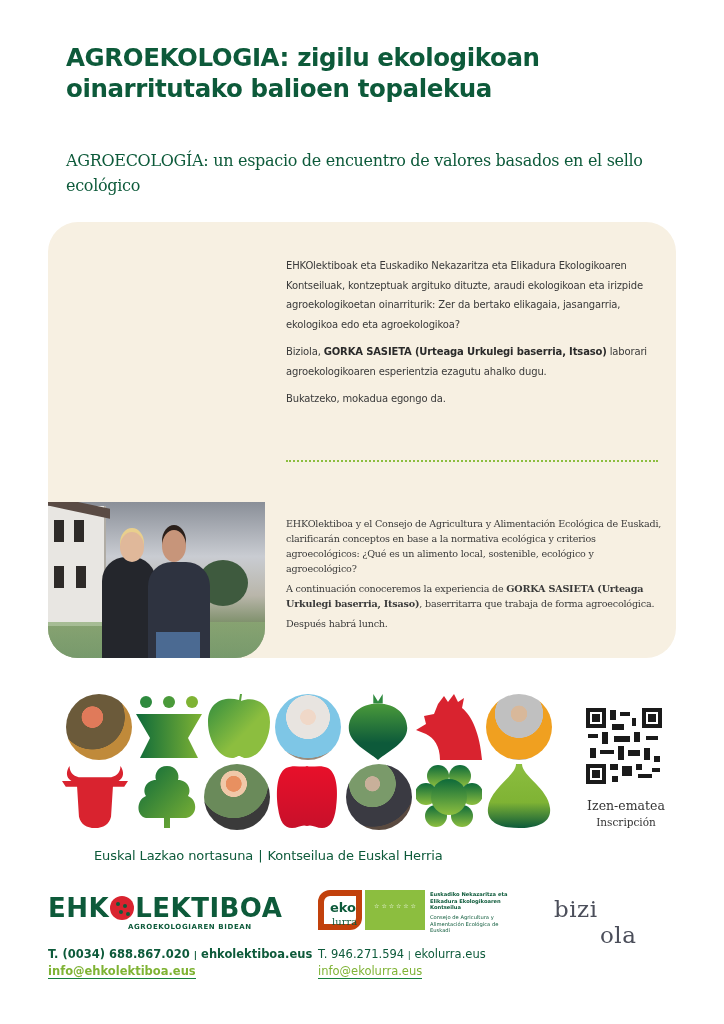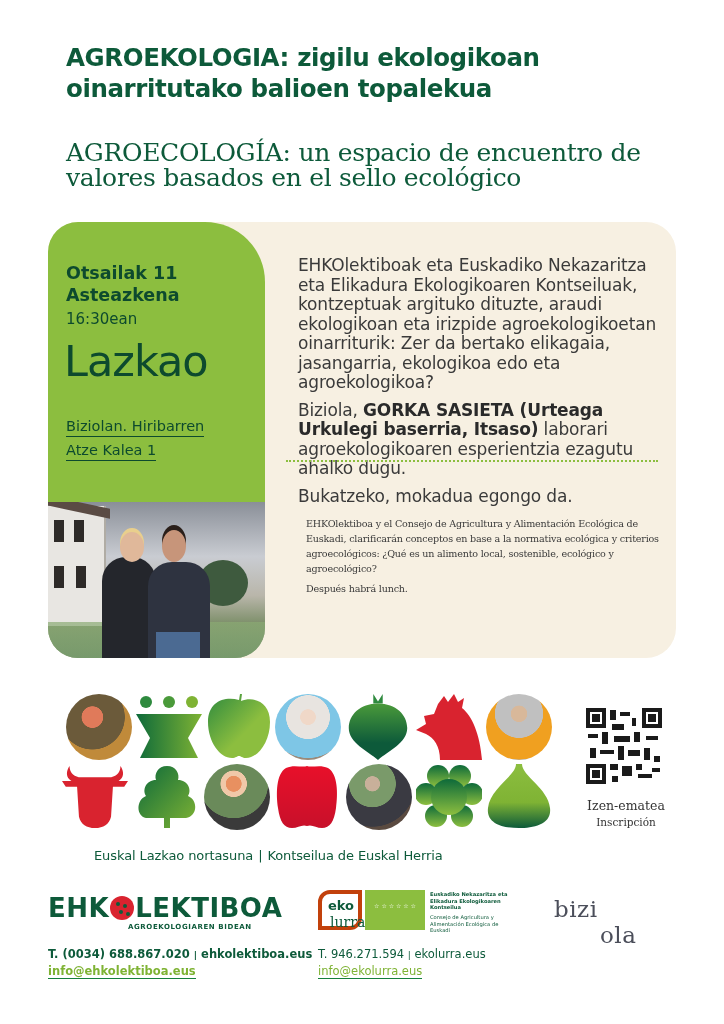--- a/index.html
+++ b/index.html
@@ -2,22 +2,22 @@
 <html><head>
 <meta charset="utf-8">
 <style>
   * { box-sizing: border-box; margin: 0; padding: 0; }
   html, body { width: 724px; height: 1024px; background: #ffffff; overflow: hidden; }
   body { position: relative; font-family: "DejaVu Sans", sans-serif; color: #333; }
 
   .title-eu { position: absolute; left: 66px; top: 42px; width: 600px;
     font-family: "DejaVu Sans", sans-serif; font-weight: bold; font-size: 24.5px; line-height: 31px;
     color: #0d5a3a; letter-spacing: -0.4px; }
-  .title-es { position: absolute; left: 66px; top: 140px; width: 600px;
-    font-family: "DejaVu Serif", serif; font-size: 25px; line-height: 25px; color: #0d5a3a; letter-spacing: -0.3px; }
+  .title-es { position: absolute; left: 66px; top: 148px; width: 600px;
+    font-family: "DejaVu Serif", serif; font-size: 16px; line-height: 25px; color: #0d5a3a; letter-spacing: -0.3px; }
 
   .card { position: absolute; left: 48px; top: 222px; width: 628px; height: 436px;
     background: #f7f0e2; border-radius: 30px; overflow: hidden; }
   .green { position: absolute; left: 0; top: 0; width: 217px; height: 280px;
     background: #8cbe3f; border-top-right-radius: 60px; }
   .g-date { position: absolute; left: 18px; top: 40px; font-weight: bold; font-size: 17.5px; line-height: 22px; color: #0d4a2e; }
   .g-time { position: absolute; left: 18px; top: 88px; font-size: 15px; color: #0d4a2e; }
   .g-city { position: absolute; left: 16px; top: 114px; font-size: 43px; color: #0d4a2e; letter-spacing: -1px; }
   .g-addr { position: absolute; left: 18px; top: 192px; font-size: 14.5px; line-height: 24px; color: #0d4a2e; }
   .g-addr span { display: inline-block; border-bottom: 1px solid #0d4a2e; line-height: 20px; }
@@ -29,78 +29,66 @@
   .house::before { content: ""; position: absolute; left: -2px; top: -4px; width: 64px; height: 10px; background: #5a4b44; transform: skewY(12deg); }
   .win { position: absolute; width: 10px; height: 22px; background: #2d2a28; }
   .tree { position: absolute; left: 150px; top: 58px; width: 50px; height: 46px; border-radius: 50%; background: #3e5a3e; }
   .person1 { position: absolute; left: 54px; top: 55px; width: 54px; height: 101px; background: #24262c; border-radius: 24px 24px 0 0; }
   .head1 { position: absolute; left: 72px; top: 30px; width: 24px; height: 30px; border-radius: 50%; background: #e0b89a; box-shadow: 0 -4px 0 #e9cf8d; }
   .person2 { position: absolute; left: 100px; top: 60px; width: 62px; height: 96px; background: #2e3340; border-radius: 24px 24px 0 0; }
   .legs2 { position: absolute; left: 108px; top: 130px; width: 44px; height: 26px; background: #4b6a92; }
   .head2 { position: absolute; left: 114px; top: 28px; width: 24px; height: 32px; border-radius: 50%; background: #c7957a; box-shadow: 0 -5px 0 #2a1f1a; }
   .ground { position: absolute; left: 0; top: 120px; width: 217px; height: 36px; background: linear-gradient(180deg, #8bab74, #7c9f72); opacity: .7; }
 
-  .text-eu { position: absolute; left: 238px; top: 34px; width: 372px; font-size: 17px; line-height: 19.5px; color: #3a3a3a; letter-spacing: -0.15px; margin-left: 12px; }
+  .text-eu { position: absolute; left: 238px; top: 34px; width: 372px; font-size: 10px; line-height: 19.5px; color: #3a3a3a; letter-spacing: -0.15px; }
   .text-eu p { margin-bottom: 8px; }
   .text-eu b { font-weight: bold; color: #2a2a2a; }
   .dots { position: absolute; left: 238px; top: 238px; width: 372px; border-top: 2px dotted #8cbe3f; }
   .es-head { position: absolute; left: 238px; top: 256px; width: 372px; font-family: "DejaVu Serif", serif; font-size: 12.6px; line-height: 16px; color: #8cbe3f; }
   .es-head b { color: #7fb334; }
   .text-es { position: absolute; left: 238px; top: 294px; width: 380px; font-family: "DejaVu Serif", serif; font-size: 9.6px; line-height: 15px; color: #3a3a3a; letter-spacing: -0.2px; }
-  .text-es p { margin-bottom: 5px; margin-left: 20px; }
+  .text-es p { margin-bottom: 5px; }
 
   .icons { position: absolute; left: 66px; top: 694px; width: 490px; height: 140px; }
   .ic { position: absolute; width: 66px; height: 66px; }
   .circle { border-radius: 50%; overflow: hidden; }
   .qr { position: absolute; left: 586px; top: 708px; width: 76px; height: 76px; background: #fff; }
   .qr-cell { position: absolute; background: #1a1a1a; }
   .qr-label1 { position: absolute; left: 578px; top: 798px; width: 96px; text-align: center; font-family: "DejaVu Serif", serif; font-size: 12.5px; color: #333; }
   .qr-label2 { position: absolute; left: 578px; top: 816px; width: 96px; text-align: center; font-family: "DejaVu Serif", serif; font-size: 10.5px; color: #333; }
 
   .identity { position: absolute; left: 94px; top: 848px; font-size: 13px; color: #0d5a3a; letter-spacing: -0.1px; }
   .identity .sep { color: #0d5a3a; margin: 0 5px; }
 
   .ehk-logo { position: absolute; left: 48px; top: 893px; font-weight: bold; font-size: 26px; color: #0d5a3a; letter-spacing: 0.5px; }
   .ehk-o { display: inline-block; width: 24px; height: 24px; border-radius: 50%; background: #d9232f; vertical-align: -3px; margin: 0 1px; position: relative; }
   .ehk-o::after { content: ""; position: absolute; left: 6px; top: 6px; width: 4px; height: 4px; border-radius: 50%; background: #0d5a3a; box-shadow: 7px 2px 0 #0d5a3a, 3px 8px 0 #0d5a3a, 10px 10px 0 #0d5a3a; }
   .ehk-sub { position: absolute; left: 128px; top: 923px; font-weight: bold; font-size: 7px; color: #0d5a3a; letter-spacing: 0.6px; }
   .contact1 { position: absolute; left: 48px; top: 946px; font-size: 11.5px; line-height: 16px; color: #0d5a3a; font-weight: bold; }
   .contact1 .mail, .contact2 .mail { color: #7fb334; border-bottom: 1px solid #15803d; }
 
-  .eko-box { position: absolute; left: 318px; top: 890px; width: 44px; height: 40px; border: 4px solid #c2410c; border-radius: 12px 0 12px 0; background: #fff; }
+  .eko-box { position: absolute; left: 318px; top: 890px; width: 44px; height: 40px; border: 6px solid #c2410c; border-radius: 12px 0 12px 0; background: #fff; }
   .eko-txt1 { position: absolute; left: 6px; top: 4px; font-weight: bold; font-size: 13px; color: #0d5a3a; }
-  .eko-txt2 { position: absolute; left: 8px; top: 20px; font-family: "DejaVu Serif", serif; font-size: 14px; color: #0d5a3a; }
+  .eko-txt2 { position: absolute; left: 8px; top: 20px; font-family: "DejaVu Serif", serif; font-size: 10px; color: #0d5a3a; }
   .eu-leaf { position: absolute; left: 365px; top: 890px; width: 60px; height: 40px; background: #8cbe3f; }
   .eu-leaf::before { content: "☆ ☆ ☆ ☆ ☆ ☆"; position: absolute; left: 6px; top: 12px; width: 48px; font-size: 6px; color: #fff; line-height: 8px; text-align: center; }
   .eko-org1 { position: absolute; left: 430px; top: 891px; font-weight: bold; font-size: 5.2px; line-height: 6.5px; color: #0d5a3a; }
   .eko-org2 { position: absolute; left: 430px; top: 911px; font-size: 5.2px; line-height: 6.5px; color: #0d5a3a; }
   .contact2 { position: absolute; left: 318px; top: 946px; font-size: 11.5px; line-height: 16px; color: #0d5a3a; }
 
   .biziola1 { position: absolute; left: 554px; top: 896px; font-family: "DejaVu Serif", serif; font-size: 23px; color: #4b4e5a; letter-spacing: 0.5px; }
   .biziola2 { position: absolute; left: 600px; top: 922px; font-family: "DejaVu Serif", serif; font-size: 23px; color: #4b4e5a; letter-spacing: 0.5px; }
 </style>
 </head>
 <body>
 
 <div class="title-eu">AGROEKOLOGIA: zigilu ekologikoan oinarritutako balioen topalekua</div>
 <div class="title-es">AGROECOLOGÍA: un espacio de encuentro de valores basados en el sello ecológico</div>
 
 <div class="card">
-  <div class="green">
-    <div class="g-date">
-      <div>Otsailak 11</div>
-      <div>Asteazkena</div>
-    </div>
-    <div class="g-time">16:30ean</div>
-    <div class="g-city">Lazkao</div>
-    <div class="g-addr">
-      <span>Biziolan. Hiribarren</span><br>
-      <span>Atze Kalea 1</span>
-    </div>
-  </div>
   <div class="photo">
     <div class="house">
       <div class="win" style="left:6px;top:14px;"></div>
       <div class="win" style="left:26px;top:14px;"></div>
       <div class="win" style="left:6px;top:60px;"></div>
       <div class="win" style="left:28px;top:60px;"></div>
     </div>
     <div class="tree"></div>
     <div class="ground"></div>
     <div class="person1"></div>
@@ -111,20 +99,21 @@
   </div>
 
   <div class="text-eu">
     <p>EHKOlektiboak eta Euskadiko Nekazaritza eta Elikadura Ekologikoaren Kontseiluak, kontzeptuak argituko dituzte, araudi ekologikoan eta irizpide agroekologikoetan oinarriturik: Zer da bertako elikagaia, jasangarria, ekologikoa edo eta agroekologikoa?</p>
     <p><span>Biziola, </span><b>GORKA SASIETA (Urteaga Urkulegi baserria, Itsaso)</b><span> laborari agroekologikoaren esperientzia ezagutu ahalko dugu.</span></p>
     <p>Bukatzeko, mokadua egongo da.</p>
   </div>
   <div class="dots"></div>
   <div class="text-es">
     <p>EHKOlektiboa y el Consejo de Agricultura y Alimentación Ecológica de Euskadi, clarificarán conceptos en base a la normativa ecológica y criterios agroecológicos: ¿Qué es un alimento local, sostenible, ecológico y agroecológico?</p>
+    <p><span>A continuación conoceremos la experiencia de </span><b>GORKA SASIETA (Urteaga Urkulegi baserria, Itsaso)</b><span>, baserritarra que trabaja de forma agroecológica.</span></p>
     <p>Después habrá lunch.</p>
   </div>
 </div>
 
 <div class="icons">
 
   <div class="ic circle" style="left:0;top:0;background:radial-gradient(circle at 40% 35%, #e07a5a 0 18%, #6b5a3a 19% 55%, #c08a3a 56%);"></div>
   <svg class="ic" style="left:70px;top:2px;" viewBox="0 0 66 66">
     <defs>
         <linearGradient id="gg1" x1="0" y1="0" x2="1" y2="0">

